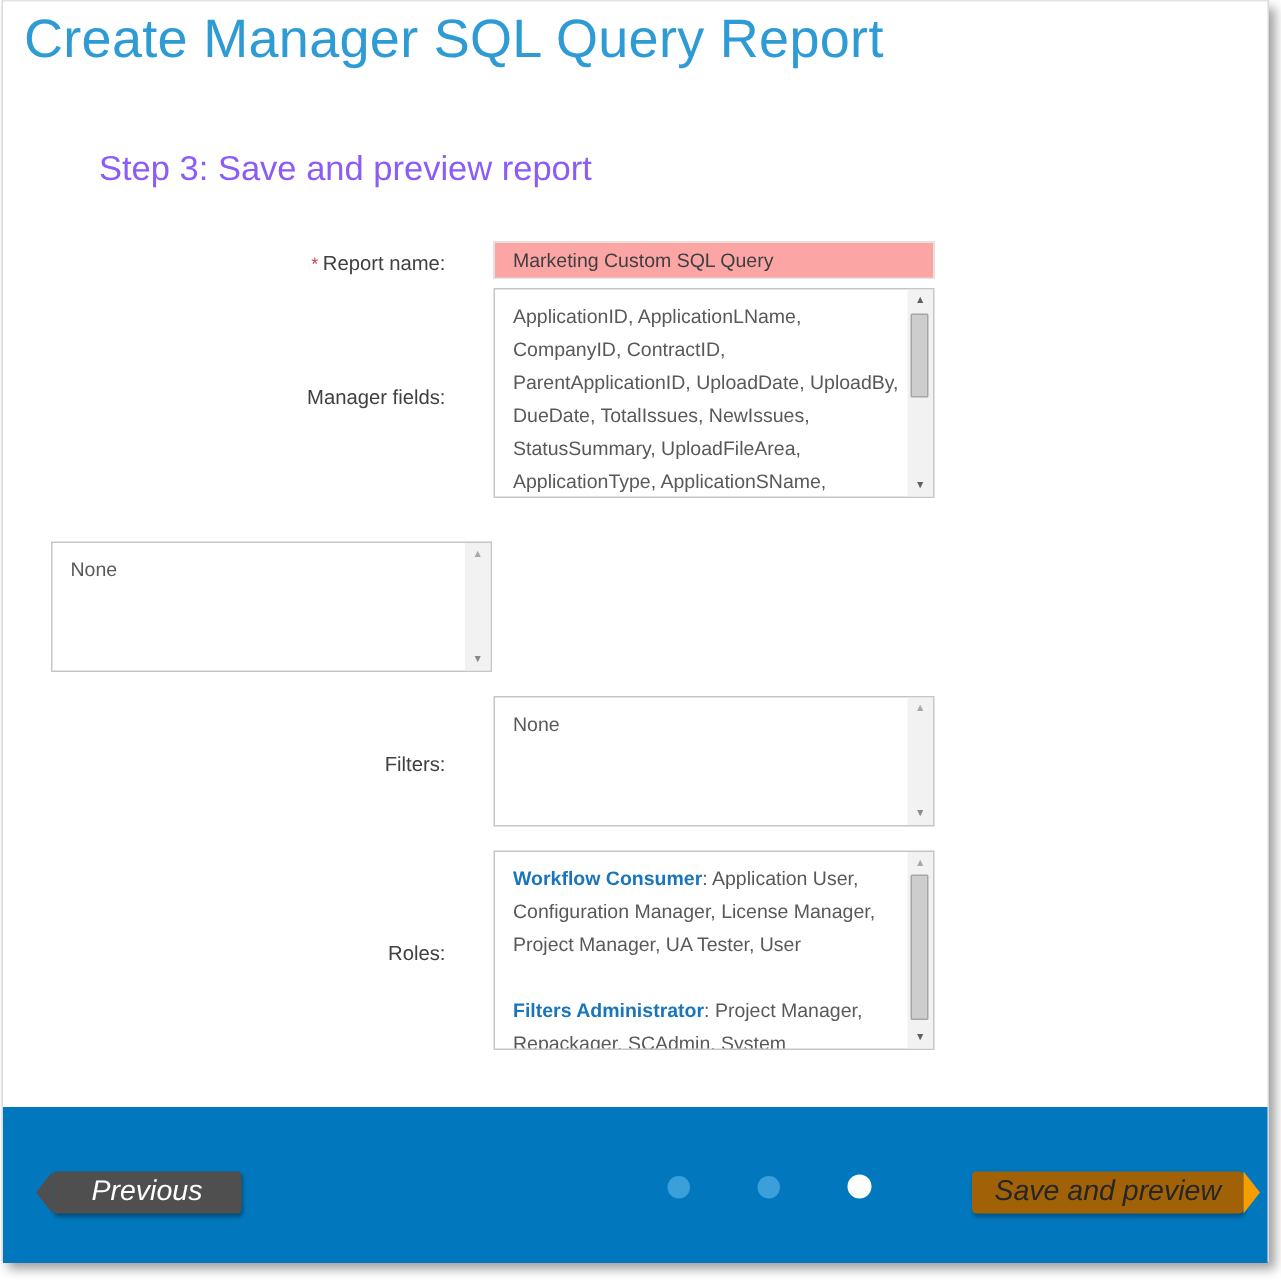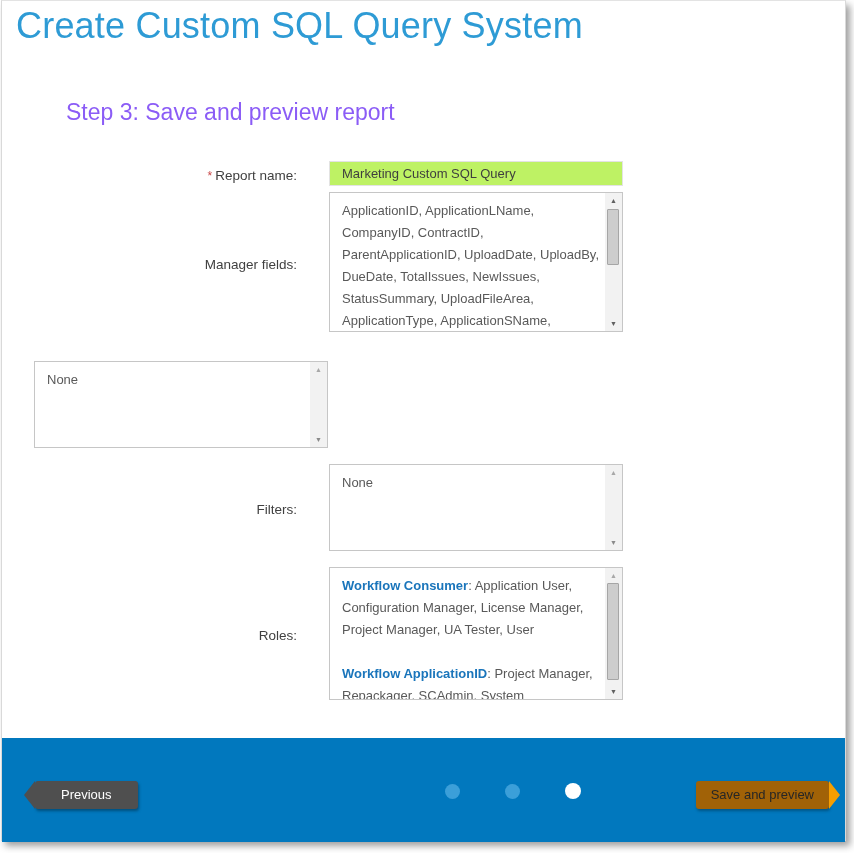--- a/index.html
+++ b/index.html
@@ -32,21 +32,21 @@
   .row-filters { margin-bottom:16px; }
   .label-cell {
     width:295px; padding-right:0; text-align:right;
     font-size:13.5px; color:#404040; padding-top:4px;
     flex:0 0 295px;
   }
   .label-cell .req { color:#C94848; margin-right:3px; font-size:12px; }
   .field-cell { margin-left:32px; width:294px; flex:0 0 294px; }
   .text-input {
     width:294px; height:25px; border:1px solid #e3e3e3;
-    background:#bef264; font-family:inherit;
+    background:#fca5a5; font-family:inherit;
     font-size:13px; color:#3f3f3f; padding:0 0 0 12px; outline:none;
   }
   .ta {
     position:relative; width:294px; background:#ffffff;
     border:1px solid #c6c6c6; overflow:hidden;
   }
   .ta-fields   { height:140px; }
   .ta-template { height:87px; }
   .ta-filters  { height:87px; }
   .ta-roles    { height:133px; }
@@ -80,22 +80,22 @@
   }
   .thumb-fields { top:16px; height:56px; }
   .thumb-roles  { top:15px; height:97px; }
   
   .footer {
     position:absolute; left:0; top:737px; width:100%; height:104px;
     background:#0178BE;
   }
   .btn {
     position:absolute; height:28px; line-height:28px;
-    font-size:13px; border:none; cursor:pointer;
-    font-family:inherit; white-space:nowrap;
+    font-size:19px; border:none; cursor:pointer;
+    font-family:inherit; white-space:nowrap;font-style:italic;
   }
   .btn-previous {
     left:33px; top:43px; padding:0 26px;
     background:#4F4F4F; color:#ffffff; border-radius:3px;
     box-shadow:1px 2px 3px rgba(0,0,0,0.35);
   }
   .btn-previous .arrow-left {
     position:absolute; left:-11px; top:0; width:0; height:0;
     border-top:14px solid transparent; border-bottom:14px solid transparent;
     border-right:11px solid #4F4F4F;
@@ -116,21 +116,21 @@
     background:#3B9FD9; margin-right:45px;
   }
   .dot:last-child { margin-right:0; }
   .dot.active { background:#ffffff; width:16px; height:16px; margin-top:-1px; }
 </style>
 </head>
 <body>
 
 <div class="page">
 
-  <h1 class="page-title">Create Custom SQL Query System</h1>
+  <h1 class="page-title">Create Manager SQL Query Report</h1>
   <h2 class="step-heading">Step 3: Save and preview report</h2>
 
   <div class="form">
 
     <div class="row row-name">
       <div class="label-cell"><span class="req">*</span><span>Report name:</span></div>
       <div class="field-cell">
         <input class="text-input" type="text" value="Marketing Custom SQL Query" style="">
       </div>
     </div>
@@ -173,21 +173,21 @@
         </div>
       </div>
     </div>
 
     <div class="row row-roles">
       <div class="label-cell">Roles:</div>
       <div class="field-cell">
         <div class="ta ta-roles">
           <div class="ta-content">
             <p><span class="role-name">Workflow Consumer</span><span>: Application User, Configuration Manager, License Manager, Project Manager, UA Tester, User</span></p>
-            <p><span class="role-name">Workflow ApplicationID</span><span>: Project Manager, Repackager, SCAdmin, System Administrator, Tech Lead</span></p>
+            <p><span class="role-name">Filters Administrator</span><span>: Project Manager, Repackager, SCAdmin, System Administrator, Tech Lead</span></p>
           </div>
           <div class="sb dimtop">
             <div class="sb-up">▲</div>
             <div class="sb-thumb thumb-roles"></div>
             <div class="sb-down">▼</div>
           </div>
         </div>
       </div>
     </div>
 

